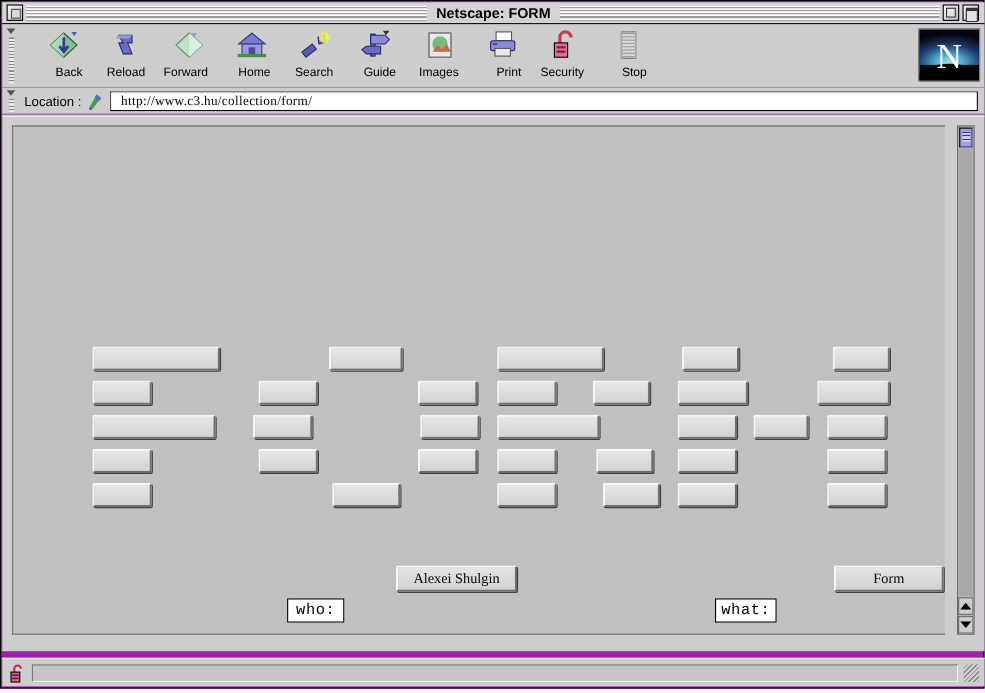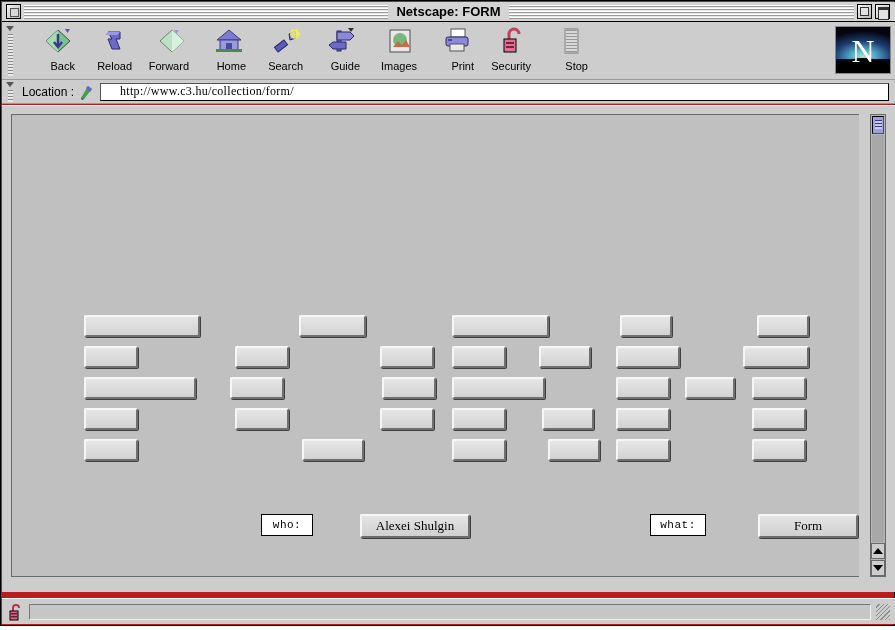--- a/index.html
+++ b/index.html
@@ -7,21 +7,21 @@
     width: 895px; height: 630px;
     background: #ffffff;
     font-family: "Liberation Sans", sans-serif;
     overflow: hidden;
   }
 
   
   #window {
     position: absolute; left: 0; top: 0;
     width: 895px; height: 626px;
-    background: #b91c1c;
+    background: #a21caf;
     border: 1px solid #000;
   }
 
   
   .titlebar {
     position: absolute; left: 1px; top: 1px;
     width: 893px; height: 20px;
     background: #d4d4d4;
     border-bottom: 1px solid #000;
     display: flex; align-items: center;
@@ -123,21 +123,21 @@
   .loc-label {
     font-size: 12px; color: #000; margin-left: 4px; white-space: nowrap;
     font-family: "Liberation Sans", sans-serif;
   }
   .loc-icon { width: 18px; height: 18px; margin: 0 4px; position: relative; }
   .loc-input {
     flex: 1; height: 18px; margin-right: 6px;
     background: #fff; border: 1px solid #000;
     border-top-color:#555; border-left-color:#555;
     font-family: "Liberation Serif", serif;
-    font-size: 12px; color: #000; padding: 0 19px; line-height: 16px;
+    font-size: 12px; color: #000; padding: 0 9px; line-height: 16px;
     outline: none; letter-spacing: 0.3px;
   }
 
   
   .content-wrap {
     position: absolute; left: 1px; top: 104px;
     width: 893px; height: 487px;
     background: #cdcdcd;
     border-top: 1px solid #fff;
   }
@@ -222,23 +222,24 @@
     border-right-color:#707070; border-bottom-color:#707070;
     box-shadow: 1px 1px 0 #3f3f3f;
     border-radius: 2px;
   }
 
   .lblbox {
     position: absolute;
     background: #ffffff;
     border: 1px solid #000;
     font-family: "Liberation Mono", monospace;
-    font-size: 11px; color: #000;
+    font-size: 14px; color: #000;
     display: flex; align-items: center; justify-content: center;
     letter-spacing: 0.5px;
+    margin-top: 30px;
   }
   .valbtn {
     position: absolute;
     background: linear-gradient(to bottom,#e4e4e4,#d0d0d0);
     border: 2px solid;
     border-top-color:#f6f6f6; border-left-color:#f6f6f6;
     border-right-color:#6e6e6e; border-bottom-color:#6e6e6e;
     box-shadow: 1px 1px 0 #3f3f3f;
     border-radius: 2px;
     font-family: "Liberation Serif", serif;

